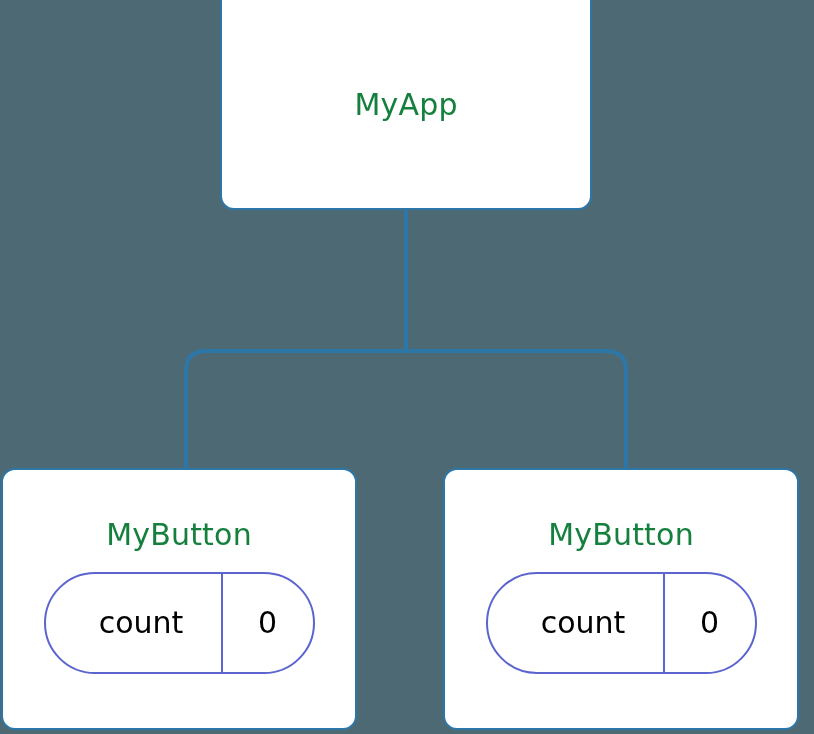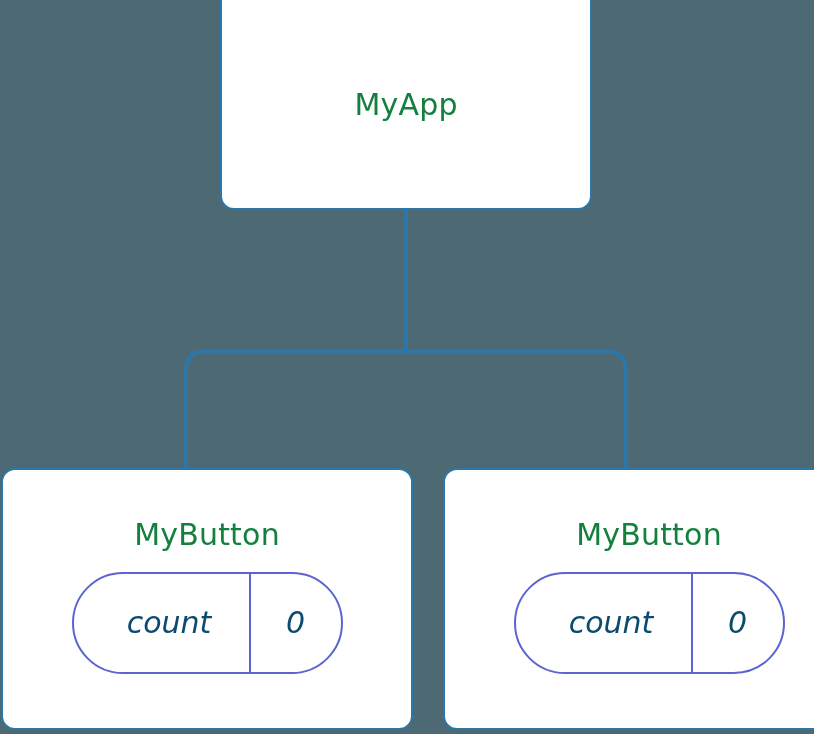--- a/index.html
+++ b/index.html
@@ -57,21 +57,21 @@
     line-height: 1;
     letter-spacing: 0.2px;
     white-space: nowrap;
   }
 
   #node-myapp .node-title {
     margin-top: 26px;
   }
 
   .node-button {
-    width: 412px;
+    width: 356px;
     height: 262px;
     top: 468px;
     padding-top: 50px;
   }
   #node-mybutton-0 { left: 1px; }
   #node-mybutton-1 { left: 443px; }
 
   .node-button .node-title {
     margin-bottom: 22px;
   }
@@ -84,26 +84,25 @@
     border: 2px solid #5b64cf;
     border-radius: 51px;
     box-sizing: border-box;
     background: transparent;
   }
   .state-key,
   .state-val {
     display: flex;
     align-items: center;
     justify-content: center;
-    color: #0c4a6e;
+    color: #000000;
     font-size: 30px;
     line-height: 1;
     box-sizing: border-box;
     white-space: nowrap;
-    font-style: italic;
   }
   .state-key {
     width: 175px;
     padding-left: 16px;
   }
   .state-val {
     width: 92px;
     border-left: 2px solid #5b64cf;
   }
 </style>

